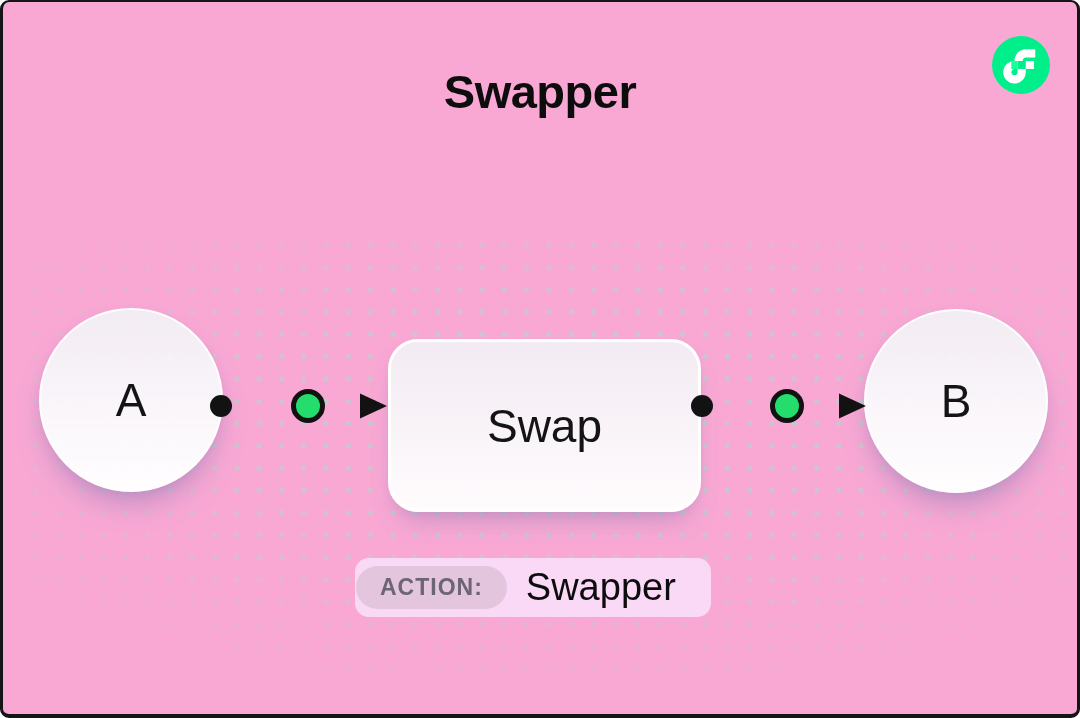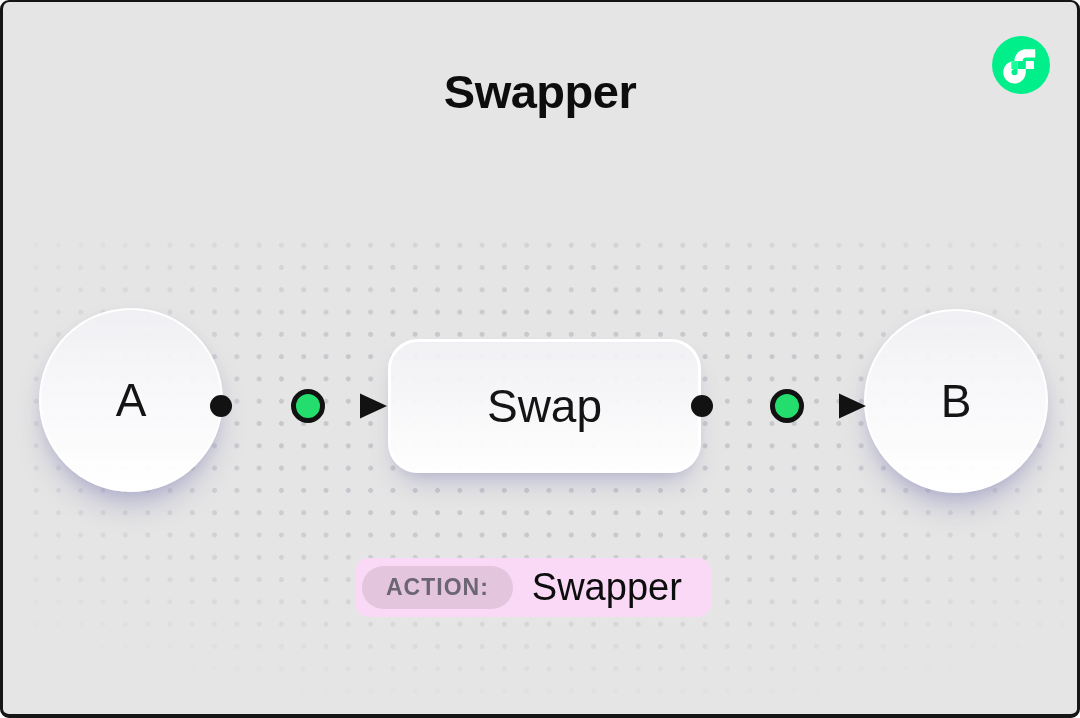--- a/index.html
+++ b/index.html
@@ -1,20 +1,20 @@
 <!DOCTYPE html>
 <html><head>
 <meta charset="utf-8">
 <style>
   html,body{margin:0;padding:0;background:#ffffff;}
   *{box-sizing:border-box;}
   .frame{
     position:relative;
     width:1080px;height:718px;
-    background:#e5e5e5;
+    background:#f9a8d4;
     border:3px solid #151515;
     border-top-width:2px;
     border-bottom-width:4px;
     border-radius:9px;
     overflow:hidden;
     font-family:"Liberation Sans","DejaVu Sans",sans-serif;
     color:#0d0d0d;
   }
   .dots{
     position:absolute;left:14px;top:226px;width:1048px;height:468px;
@@ -41,34 +41,34 @@
     position:absolute;width:184px;height:184px;border-radius:50%;
     background:linear-gradient(180deg,rgba(241,241,245,0.92) 0%,rgba(250,250,252,0.95) 55%,rgba(255,255,255,0.98) 100%);
     border:2px solid rgba(255,255,255,0.95);
     box-shadow:0 18px 30px -8px rgba(118,116,175,0.45),0 5px 14px -4px rgba(118,116,175,0.18);
     display:flex;align-items:center;justify-content:center;
     font-size:46px;color:#141414;
   }
   .node-a{left:36px;top:306px;}
   .node-b{left:861px;top:307px;}
   .swap-box{
-    position:absolute;left:385px;top:337px;width:313px;height:134px;
+    position:absolute;left:385px;top:337px;width:313px;height:173px;
     border-radius:30px;
     background:linear-gradient(180deg,rgba(242,242,246,0.9) 0%,rgba(255,255,255,0.96) 100%);
     border:3px solid #ffffff;
     box-shadow:0 16px 26px -10px rgba(118,116,175,0.42),0 4px 10px -4px rgba(118,116,175,0.15);
     display:flex;align-items:center;justify-content:center;
     font-size:46px;color:#141414;
   }
   .connectors{position:absolute;left:0;top:0;width:1074px;height:712px;pointer-events:none;}
   .badge{
     position:absolute;left:352px;top:556px;width:356px;height:59px;
     background:#fad9f7;border-radius:14px;
     display:flex;align-items:center;
-    padding-left:7px;
+    padding-left:1px;
   }
   .badge-label{
     height:43px;padding:0 24px;border-radius:22px;
     background:#e3c5de;
     display:flex;align-items:center;justify-content:center;
     font-size:23px;font-weight:600;letter-spacing:1px;color:#6c6573;
   }
   .badge-value{
     margin-left:19px;
     font-size:38px;font-weight:400;color:#0d0d0d;

